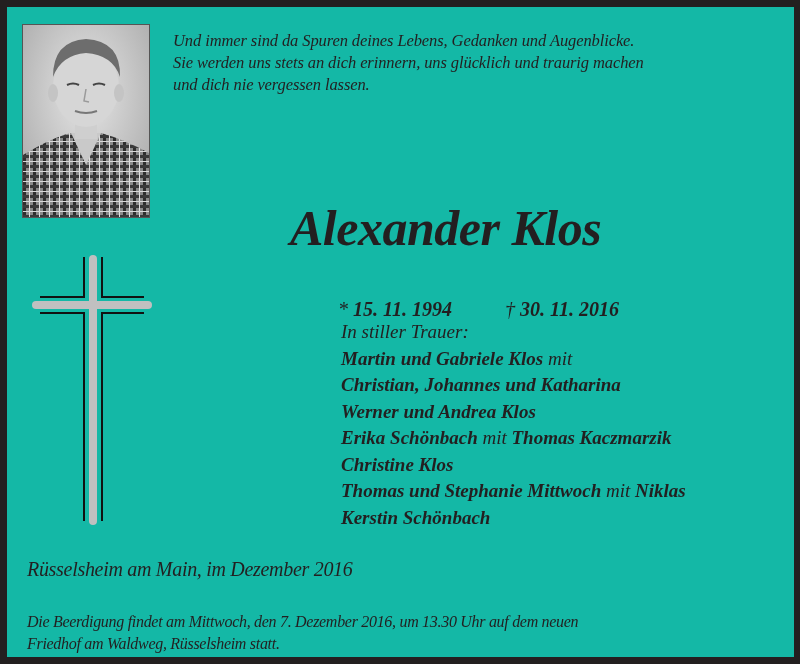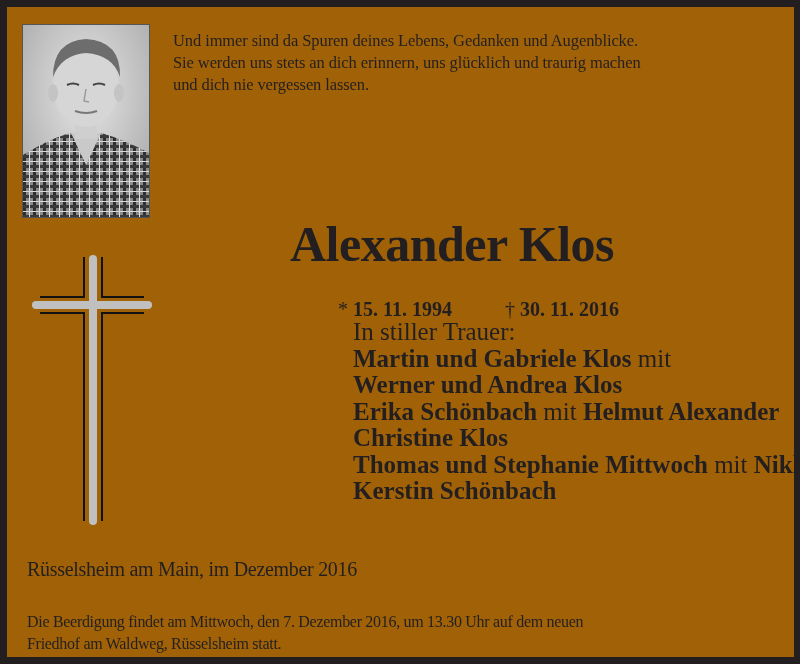--- a/index.html
+++ b/index.html
@@ -1,50 +1,50 @@
 <!DOCTYPE html>
 <html><head>
   <meta charset="utf-8">
   <style>
     html, body { margin: 0; padding: 0; background: #231f20; }
     body { width: 800px; height: 664px; position: relative; overflow: hidden; }
     .sheet {
       position: absolute; left: 7px; top: 7px; width: 787px; height: 650px;
-      background: #a16207; color: #231f20;
+      background: #14b8a6; color: #231f20;
       font-family: "Liberation Serif", "DejaVu Serif", serif;
+      font-style: italic;
     }
     .photo {
       position: absolute; left: 15px; top: 17px; width: 126px; height: 192px;
       border: 1px solid #555; overflow: hidden; background: #bdbdbd;
     }
     .photo svg { display: block; }
     .verse {
       position: absolute; left: 166px; top: 23px; width: 600px;
       font-size: 16.5px; line-height: 22px; letter-spacing: -0.1px;
     }
     .intro {
       position: absolute; left: 200px; top: 141px; width: 580px;
       font-size: 16.5px; line-height: 23px; letter-spacing: -0.1px;
     }
     .name {
       position: absolute; left: 283px; top: 192px;
       font-size: 50px; font-weight: bold; line-height: 58px; letter-spacing: -0.5px;
       white-space: nowrap;
-      margin-top: 16px;
     }
     .dates {
       position: absolute; left: 331px; top: 267px;
       font-size: 20px; font-weight: bold; line-height: 24px; white-space: nowrap;
     }
     .dates .born { display: inline-block; width: 167px; margin-top: 23px; }
     .dates .sym { font-weight: normal; }
     .cross { position: absolute; left: 25px; top: 248px; }
     .mourners {
-      position: absolute; left: 346px; top: 312px; width: 440px;
-      font-size: 25px; line-height: 26.5px; white-space: nowrap;
+      position: absolute; left: 334px; top: 312px; width: 440px;
+      font-size: 19px; line-height: 26.5px; white-space: nowrap;
     }
     .mourners .row { display: block; }
     .b { font-weight: bold; }
     .place {
       position: absolute; left: 20px; top: 550px;
       font-size: 20px; line-height: 24px; letter-spacing: -0.3px; white-space: nowrap;
     }
     .burial {
       position: absolute; left: 20px; top: 596px; width: 760px;
       font-size: 16px; line-height: 22px; letter-spacing: -0.3px; margin-top: 8px;
@@ -107,22 +107,23 @@
     </g>
     <g stroke="#c0c0c0" stroke-width="8" stroke-linecap="round">
       <line x1="61" y1="4" x2="61" y2="266"></line>
       <line x1="4" y1="50" x2="116" y2="50"></line>
     </g>
   </svg>
 
   <div class="mourners">
     <span class="row">In stiller Trauer:</span>
     <span class="row"><span class="b">Martin und Gabriele Klos</span><span> mit</span><span class="b"></span></span>
+    <span class="row"><span class="b">Christian, Johannes und Katharina</span><span></span><span class="b"></span></span>
     <span class="row"><span class="b">Werner und Andrea Klos</span><span></span><span class="b"></span></span>
-    <span class="row"><span class="b">Erika Schönbach</span><span style="white-space:pre"> mit </span><span class="b">Helmut Alexander</span></span>
+    <span class="row"><span class="b">Erika Schönbach</span><span style="white-space:pre"> mit </span><span class="b">Thomas Kaczmarzik</span></span>
     <span class="row"><span class="b">Christine Klos</span><span></span><span class="b"></span></span>
     <span class="row"><span class="b">Thomas und Stephanie Mittwoch</span><span style="white-space:pre"> mit </span><span class="b">Niklas</span></span>
     <span class="row"><span class="b">Kerstin Schönbach</span><span></span><span class="b"></span></span>
   </div>
 
   <div class="place">Rüsselsheim am Main, im Dezember 2016</div>
 
   <div class="burial">
     <div>Die Beerdigung findet am Mittwoch, den 7. Dezember 2016, um 13.30 Uhr auf dem neuen</div>
     <div>Friedhof am Waldweg, Rüsselsheim statt.</div>

